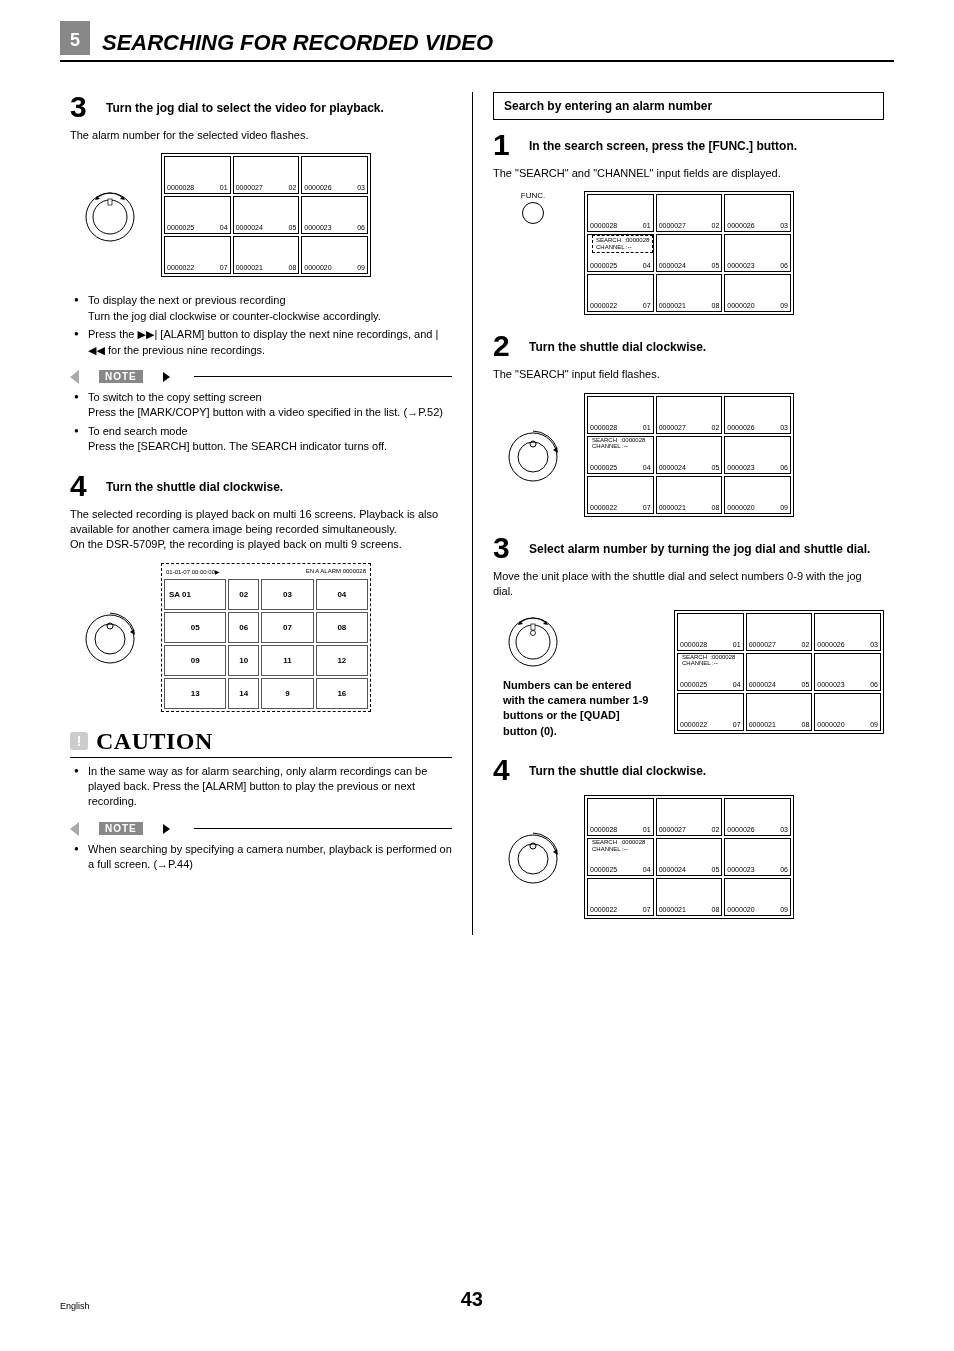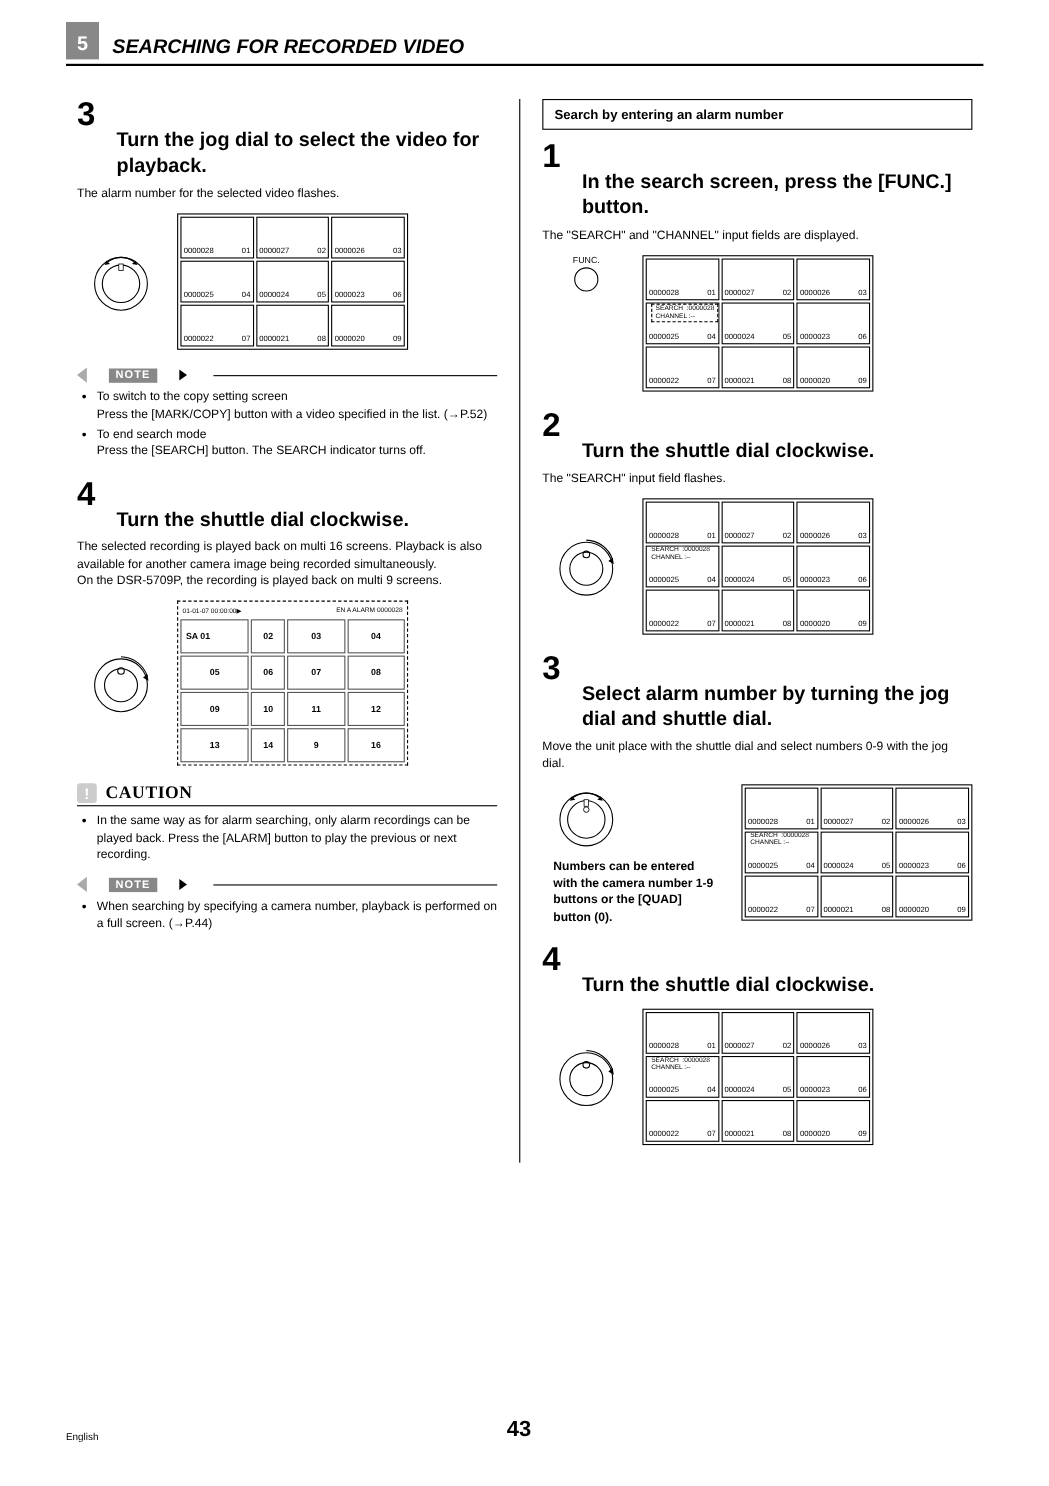--- a/index.html
+++ b/index.html
@@ -30,21 +30,21 @@
     width: 30px;
     height: 34px;
     display: flex;
     align-items: flex-end;
     justify-content: center;
     padding-bottom: 4px;
     margin-right: 12px;
     margin-top: -10px;
   }
   .header-title {
-    font-size: 18px;
+    font-size: 22px;
     font-weight: bold;
     font-style: italic;
   }
   .columns {
     display: flex;
     gap: 0;
   }
   .col {
     flex: 1;
     padding: 0 10px;
@@ -58,23 +58,23 @@
     gap: 12px;
   }
   .step-num {
     font-size: 30px;
     font-weight: bold;
     line-height: 1;
     width: 24px;
     flex-shrink: 0;
   }
   .step-title {
-    font-size: 18px;
-    font-weight: bold;
-    margin-top: 26px;
+    font-size: 12px;
+    font-weight: bold;
+    margin-top: 9px;
     line-height: 1.3;
   }
   .step-desc {
     font-size: 11px;
     margin-bottom: 10px;
     line-height: 1.4;
   }
   .fig-row {
     display: flex;
     align-items: center;
@@ -174,21 +174,21 @@
     display: flex; align-items: center; gap: 8px;
     margin-top: 14px; margin-bottom: 6px;
     border-bottom: 1.5px solid #000; padding-bottom: 2px;
   }
   .caution-icon {
     width: 18px; height: 18px; background: #ccc; border-radius: 3px;
     color: #fff; font-weight: bold; text-align: center; font-size: 14px;
     line-height: 18px;
   }
   .caution-label {
-    font-family: Georgia, serif; font-weight: bold; font-size: 16px;
+    font-family: Georgia, serif; font-weight: bold; font-size: 24px;
     letter-spacing: 0.5px;
   }
   .search-header-box {
     border: 1px solid #000;
     padding: 6px 10px;
     font-weight: bold;
     font-size: 12px;
     margin-bottom: 10px;
   }
   .footer {
@@ -258,20 +258,25 @@
           <tr>
             <td><span class="tag">0000022</span><span>07</span></td>
             <td><span class="tag">0000021</span><span>08</span></td>
             <td><span class="tag">0000020</span><span>09</span></td>
           </tr>
         </tbody>
             </table>
         </div>
       </div>
 
+      <ul class="bullets">
+        <li style="white-space:pre-line">To display the next or previous recording
+Turn the jog dial clockwise or counter-clockwise accordingly.</li>
+        <li style="white-space:pre-line">Press the ▶▶| [ALARM] button to display the next nine recordings, and |◀◀ for the previous nine recordings.</li>
+      </ul>
 
       <div class="note-head">
         <div class="note-chevron-l"></div>
         <div class="note-label">NOTE</div>
         <div class="note-tri"></div>
         <div class="note-line"></div>
       </div>
       <ul class="bullets">
         <li style="white-space:pre-line">To switch to the copy setting screen
 Press the [MARK/COPY] button with a video specified in the list. (→P.52)</li>

